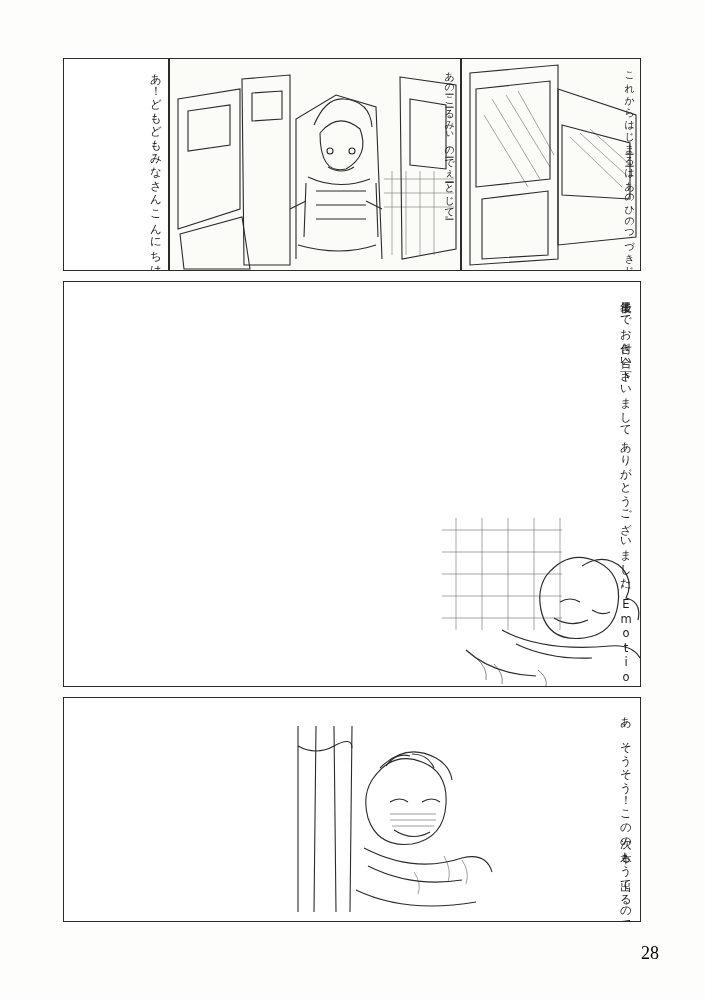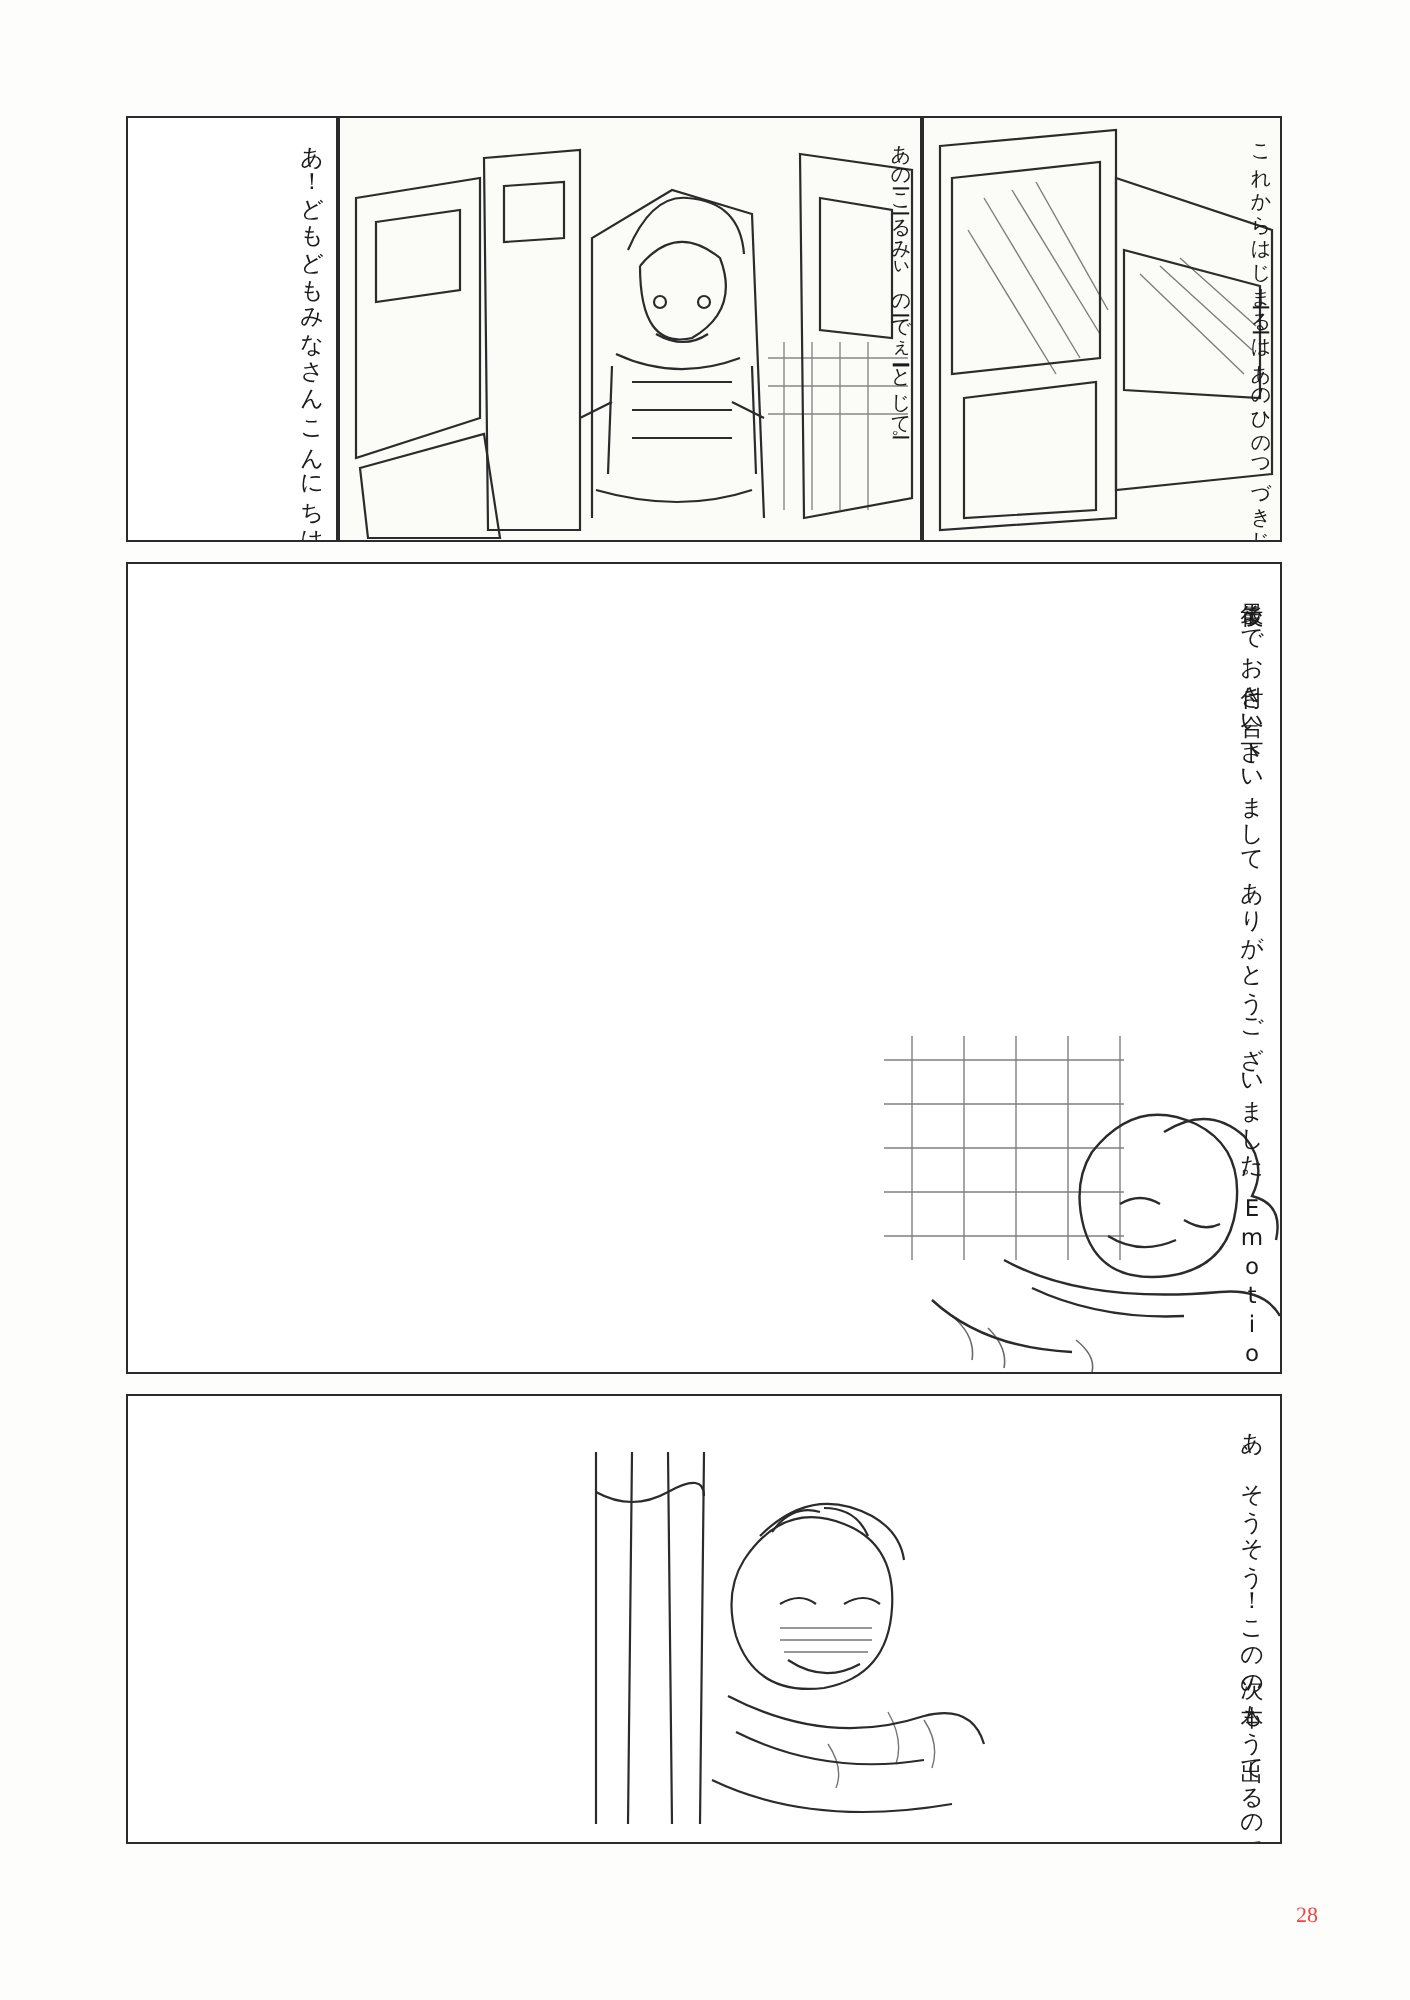--- a/index.html
+++ b/index.html
@@ -127,22 +127,22 @@
   .art {
     position: absolute;
     pointer-events: none;
   }
   .art svg { display: block; }
 
   .page-number {
     position: absolute;
     right: 46px;
     bottom: 36px;
-    font-size: 11px;
-    color: #ef4444;
+    font-size: 18px;
+    color: #000000;
     font-family: "Liberation Serif", serif;
   }
 </style>
 </head>
 <body>
 
 <div class="page">
 
   <div class="panel" id="panel-row1-right">
     <div class="vtext">

